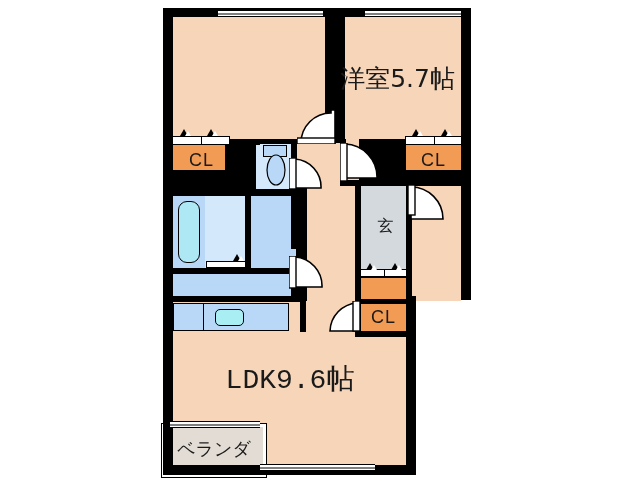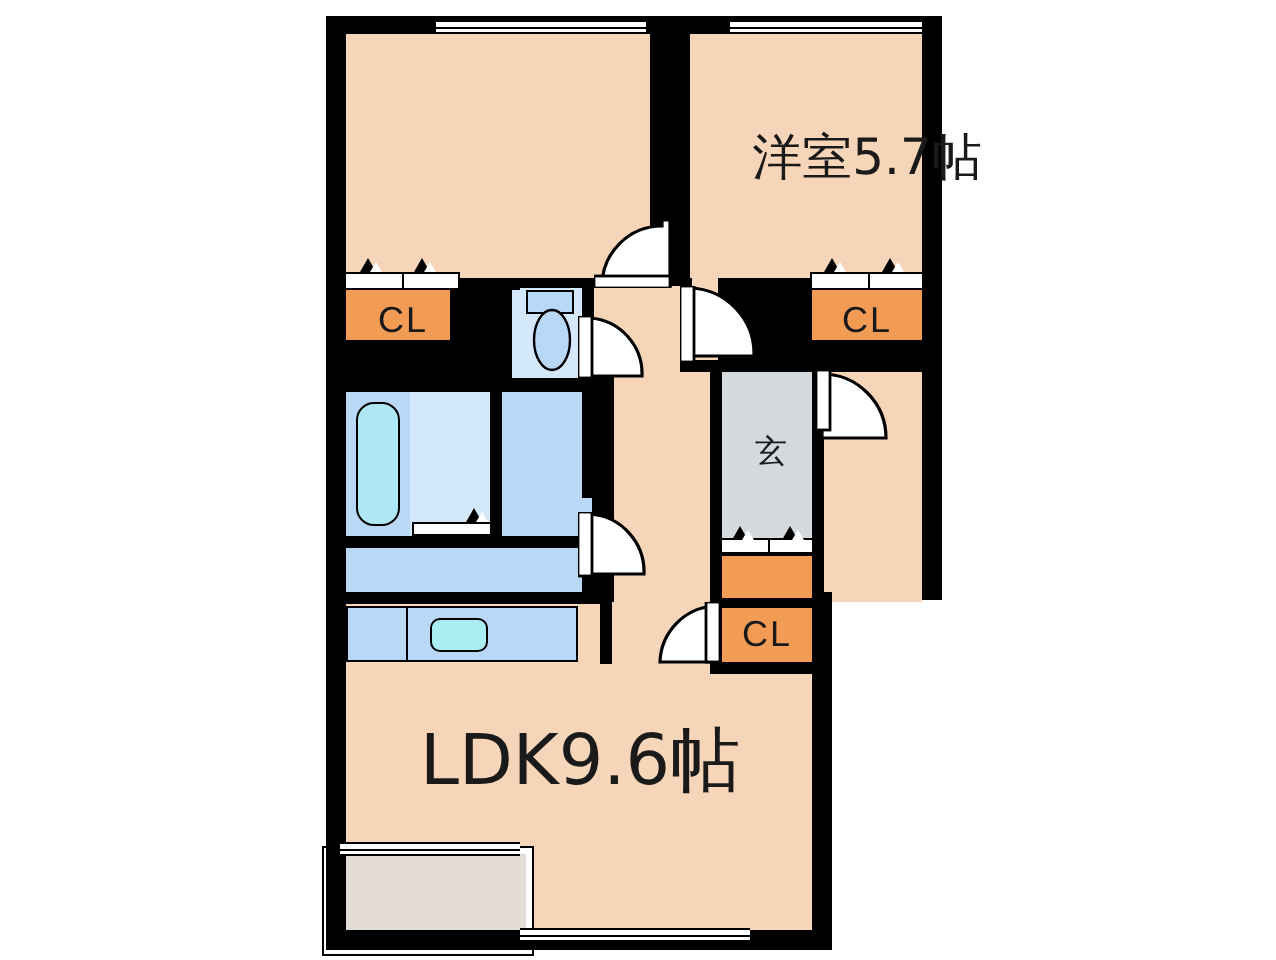--- a/index.html
+++ b/index.html
@@ -36,22 +36,23 @@
     line-height: 1;
     display: flex;
     align-items: center;
     justify-content: center;
   }
   .label-room {
     font-size: 25px;
     letter-spacing: 0px;
   }
   .label-ldk {
-    font-size: 35px;
+    font-size: 28px;
     letter-spacing: 0px;
+    font-family: Liberation Mono, monospace;
   }
   .label-cl {
     font-size: 18px;
     font-family: "Liberation Sans", sans-serif;
     letter-spacing: 1px;
   }
   .label-genkan {
     font-size: 16px;
   }
   .label-veranda {
@@ -178,20 +179,21 @@
   <div class="label label-cl" style="left:361px; top:304px; width:45px; height:26px;">CL</div>
 
   <div class="abs wall" style="left:355px; top:272px; width:57px; height:6px;"></div>
   <div class="abs wall" style="left:355px; top:299px; width:57px; height:5px;"></div>
   <div class="abs wall" style="left:355px; top:272px; width:6px; height:65px;"></div>
   <div class="abs wall" style="left:406px; top:272px; width:6px; height:65px;"></div>
   <div class="abs wall" style="left:355px; top:331px; width:57px; height:6px;"></div>
 
   <div class="abs" style="left:161px; top:423px; width:106px; height:55px; border:1px solid #000; background:#ffffff; box-sizing:border-box;"></div>
   <div class="abs veranda" style="left:165px; top:427px; width:98px; height:44px;"></div>
+  <div class="label label-veranda" style="left:165px; top:429px; width:98px; height:40px;">ベランダ</div>
 
   <div class="abs wall" style="left:245px; top:190px; width:6px; height:84px;"></div>
   <div class="abs wall" style="left:168px; top:190px; width:83px; height:6px;"></div>
   <div class="abs wall" style="left:250px; top:139px; width:6px; height:56px;"></div>
   <div class="abs wall" style="left:291px; top:139px; width:6px; height:36px;"></div>
   <div class="abs wall" style="left:250px; top:189px; width:47px; height:6px;"></div>
   <div class="abs wall" style="left:291px; top:189px; width:6px; height:60px;"></div>
   <div class="abs wall" style="left:291px; top:264px; width:6px; height:38px;"></div>
   <div class="abs wall" style="left:168px; top:268px; width:129px; height:6px;"></div>
   <div class="abs wall" style="left:168px; top:296px; width:138px; height:6px;"></div>
@@ -292,16 +294,16 @@
     </svg>
   </div>
 
   <div class="door" style="left:326px; top:301px; width:34px; height:32px;">
     <svg width="34" height="32" viewBox="0 0 34 32">
       <path d="M31 2 A29 29 0 0 0 4 30 L31 30 Z" fill="#ffffff" stroke="#000" stroke-width="1.6"></path>
       <rect x="27" y="0" width="7" height="30" fill="#ffffff" stroke="#000" stroke-width="1.4"></rect>
     </svg>
   </div>
 
-  <div class="label label-room" style="left:345px; top:62px; width:105px; height:32px;margin-left:36px;">洋室5.7帖</div>
+  <div class="label label-room" style="left:345px; top:62px; width:105px; height:32px;">洋室5.7帖</div>
   <div class="label label-ldk" style="left:180px; top:363px; width:220px; height:36px;">LDK9.6帖</div>
 
 </div>
 
 </body></html>

